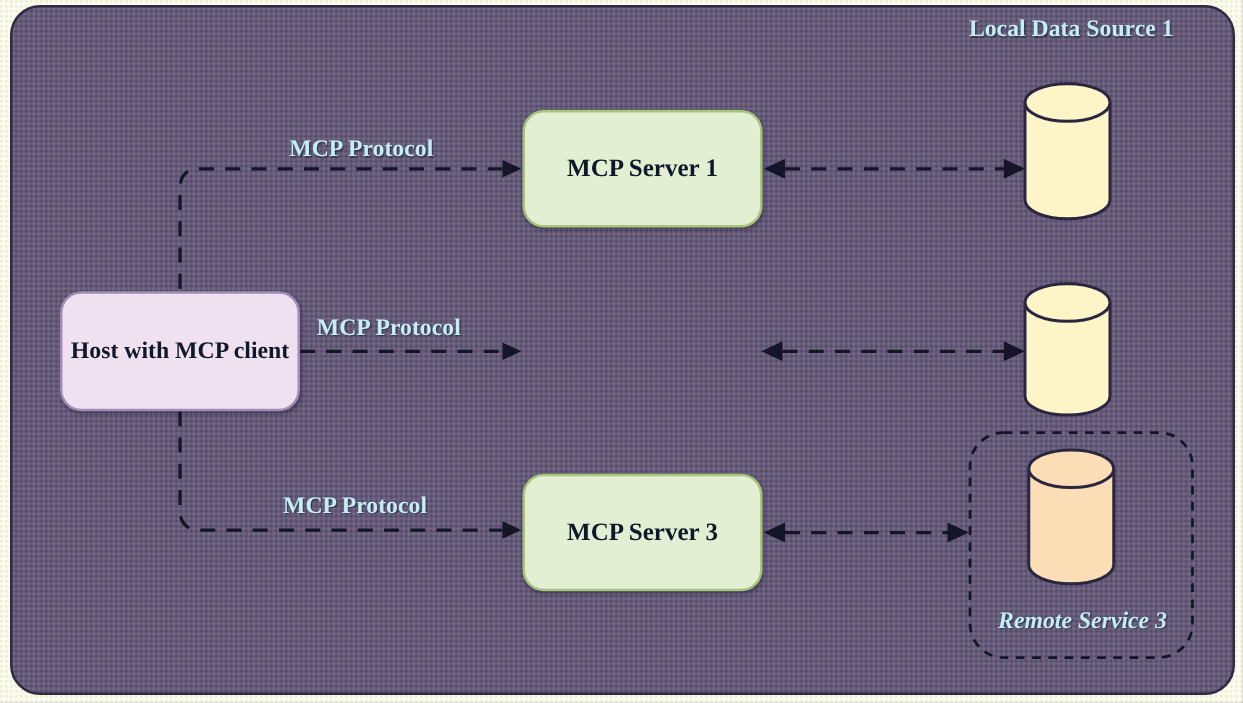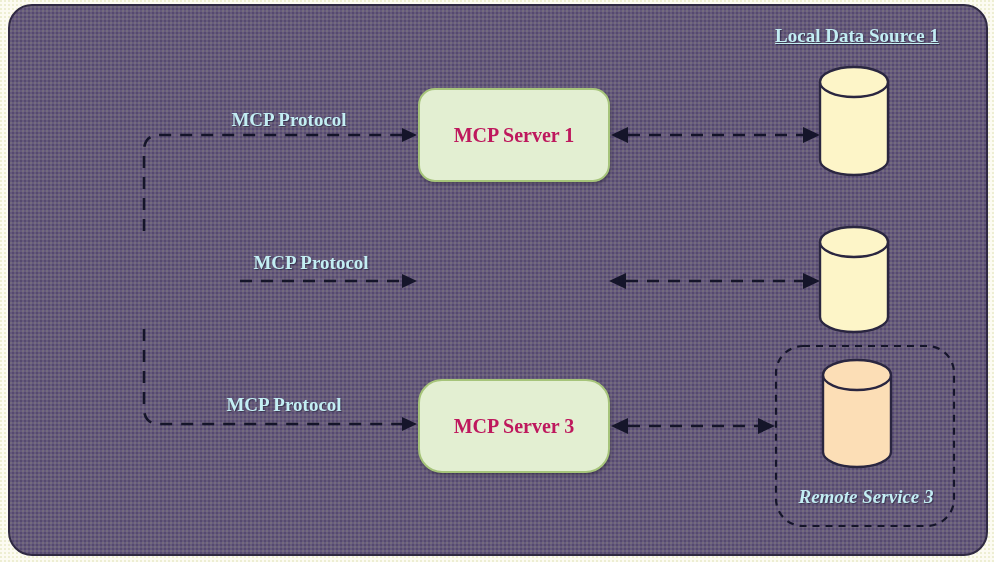--- a/index.html
+++ b/index.html
@@ -58,48 +58,48 @@
     stroke-dasharray: 7 6;
   }
   .node {
     position: absolute;
     display: flex;
     align-items: center;
     justify-content: center;
     text-align: center;
     font-weight: bold;
     font-size: 20px;
-    color: #be185d;
+    color: #0f172a;
     border-radius: 17px;
     box-shadow: 1px 2px 3px rgba(20,15,35,0.35);
   }
   .node-host {
     left: 48px; top: 233px; width: 188px; height: 92px;
     background: #efe1f0;
     border: 2px solid #a38cb8;
     font-size: 19px;
   }
   .node-server {
     left: 418px; width: 188px; height: 90px;
     background: #e3efd2;
     border: 2px solid #a6c47a;
   }
   .node-server1 { top: 88px; }
   .node-server2 { top: 234px; }
-  .node-server3 { top: 379px; border-radius: 24px; }
+  .node-server3 { top: 379px; }
   .lbl-cyan {
     position: absolute;
     transform: translateX(-50%);
     white-space: nowrap;
     font-weight: bold;
     font-size: 19px;
     color: #c3eef3;
     text-shadow: 1px 1px 1px rgba(22,22,45,0.55);
   }
-  .lbl-ds1 { left: 857px; top: 25px; text-decoration: underline; }
+  .lbl-ds1 { left: 857px; top: 13px; }
   .lbl-ds2 { left: 857px; top: 191px; }
   .lbl-rs3 { left: 866px; top: 486px; font-style: italic; }
   .lbl-proto1 { left: 289px; top: 109px; }
   .lbl-proto2 { left: 311px; top: 252px; }
   .lbl-proto3 { left: 284px; top: 394px; }
 </style>
 </head>
 <body>
 
 <div class="stage">
@@ -151,20 +151,23 @@
       <path class="cyl-local" d="M820,242 L820,317 a34,15 0 0 0 68,0 L888,242"></path>
       <ellipse class="cyl-local" cx="854" cy="242" rx="34" ry="15"></ellipse>
     </g>
 
     <g>
       <path class="cyl-remote" d="M823,375 L823,452 a34,15 0 0 0 68,0 L891,375"></path>
       <ellipse class="cyl-remote" cx="857" cy="375" rx="34" ry="15"></ellipse>
     </g>
   </svg>
 
+  <div class="node node-host">
+    <span>Host with MCP client</span>
+  </div>
   <div class="node node-server node-server1">
     <span>MCP Server 1</span>
   </div>
   <div class="node node-server node-server3">
     <span>MCP Server 3</span>
   </div>
 
   <div class="lbl-cyan lbl-proto1">MCP Protocol</div>
   <div class="lbl-cyan lbl-proto2">MCP Protocol</div>
   <div class="lbl-cyan lbl-proto3">MCP Protocol</div>

